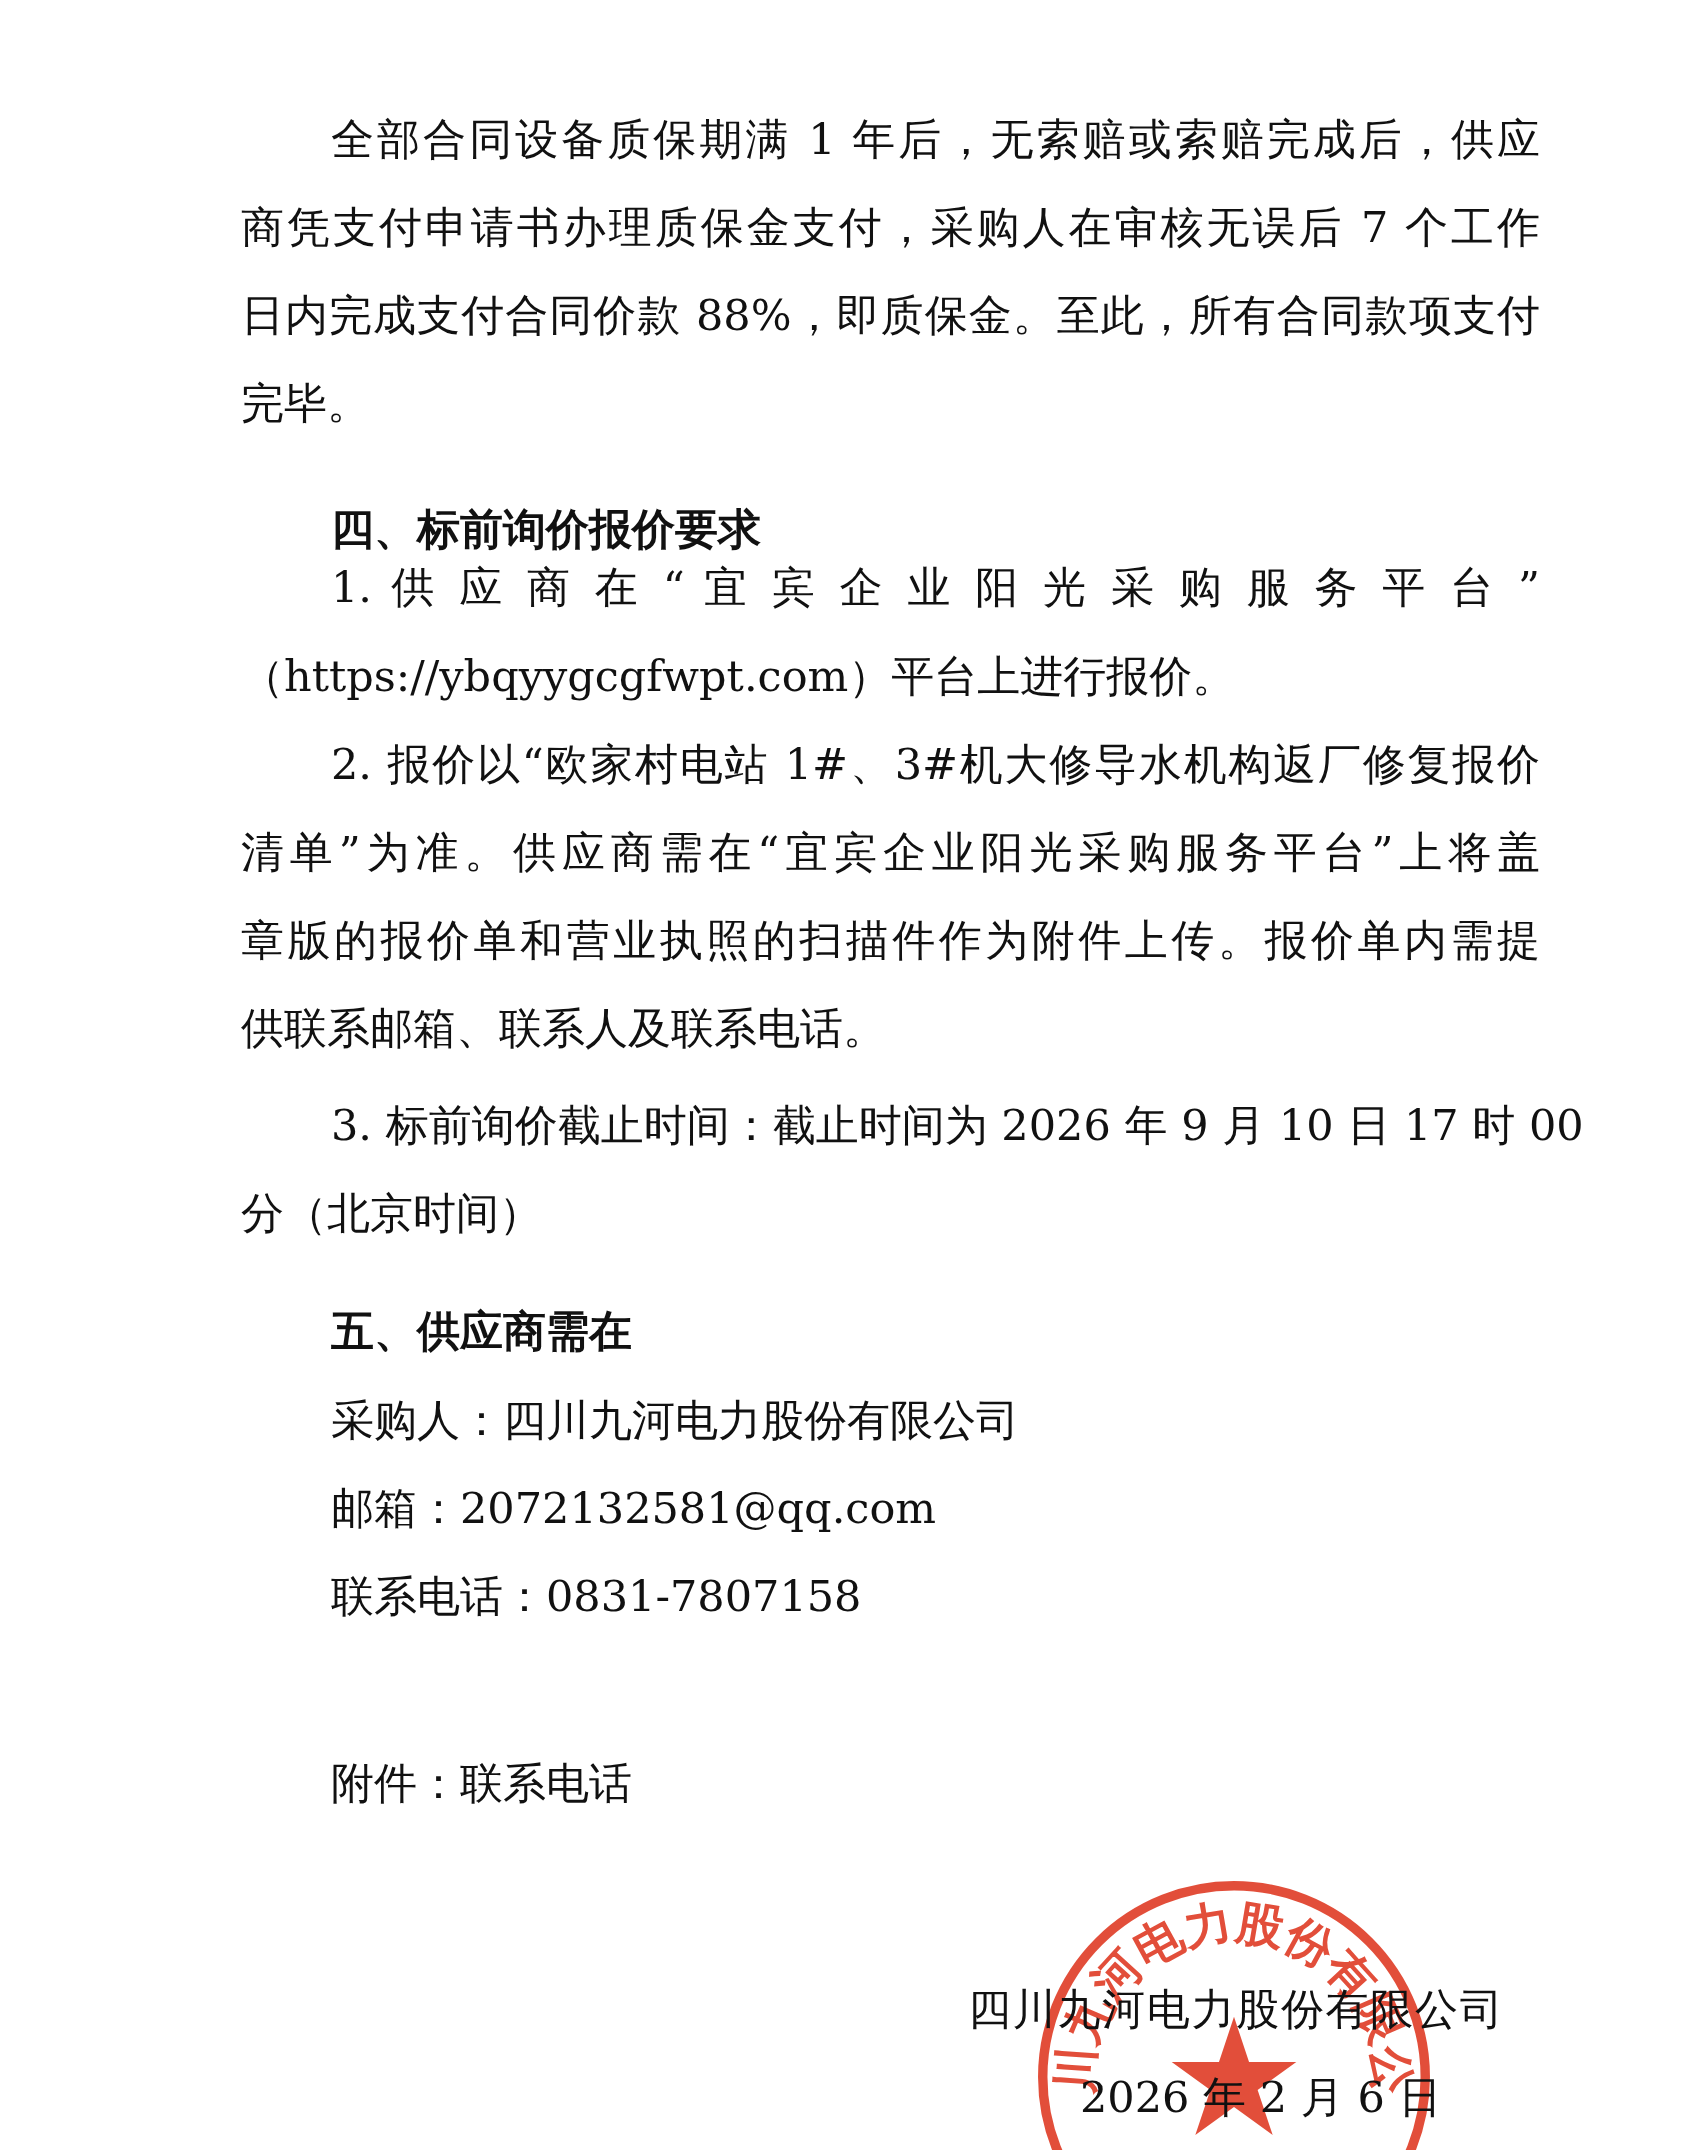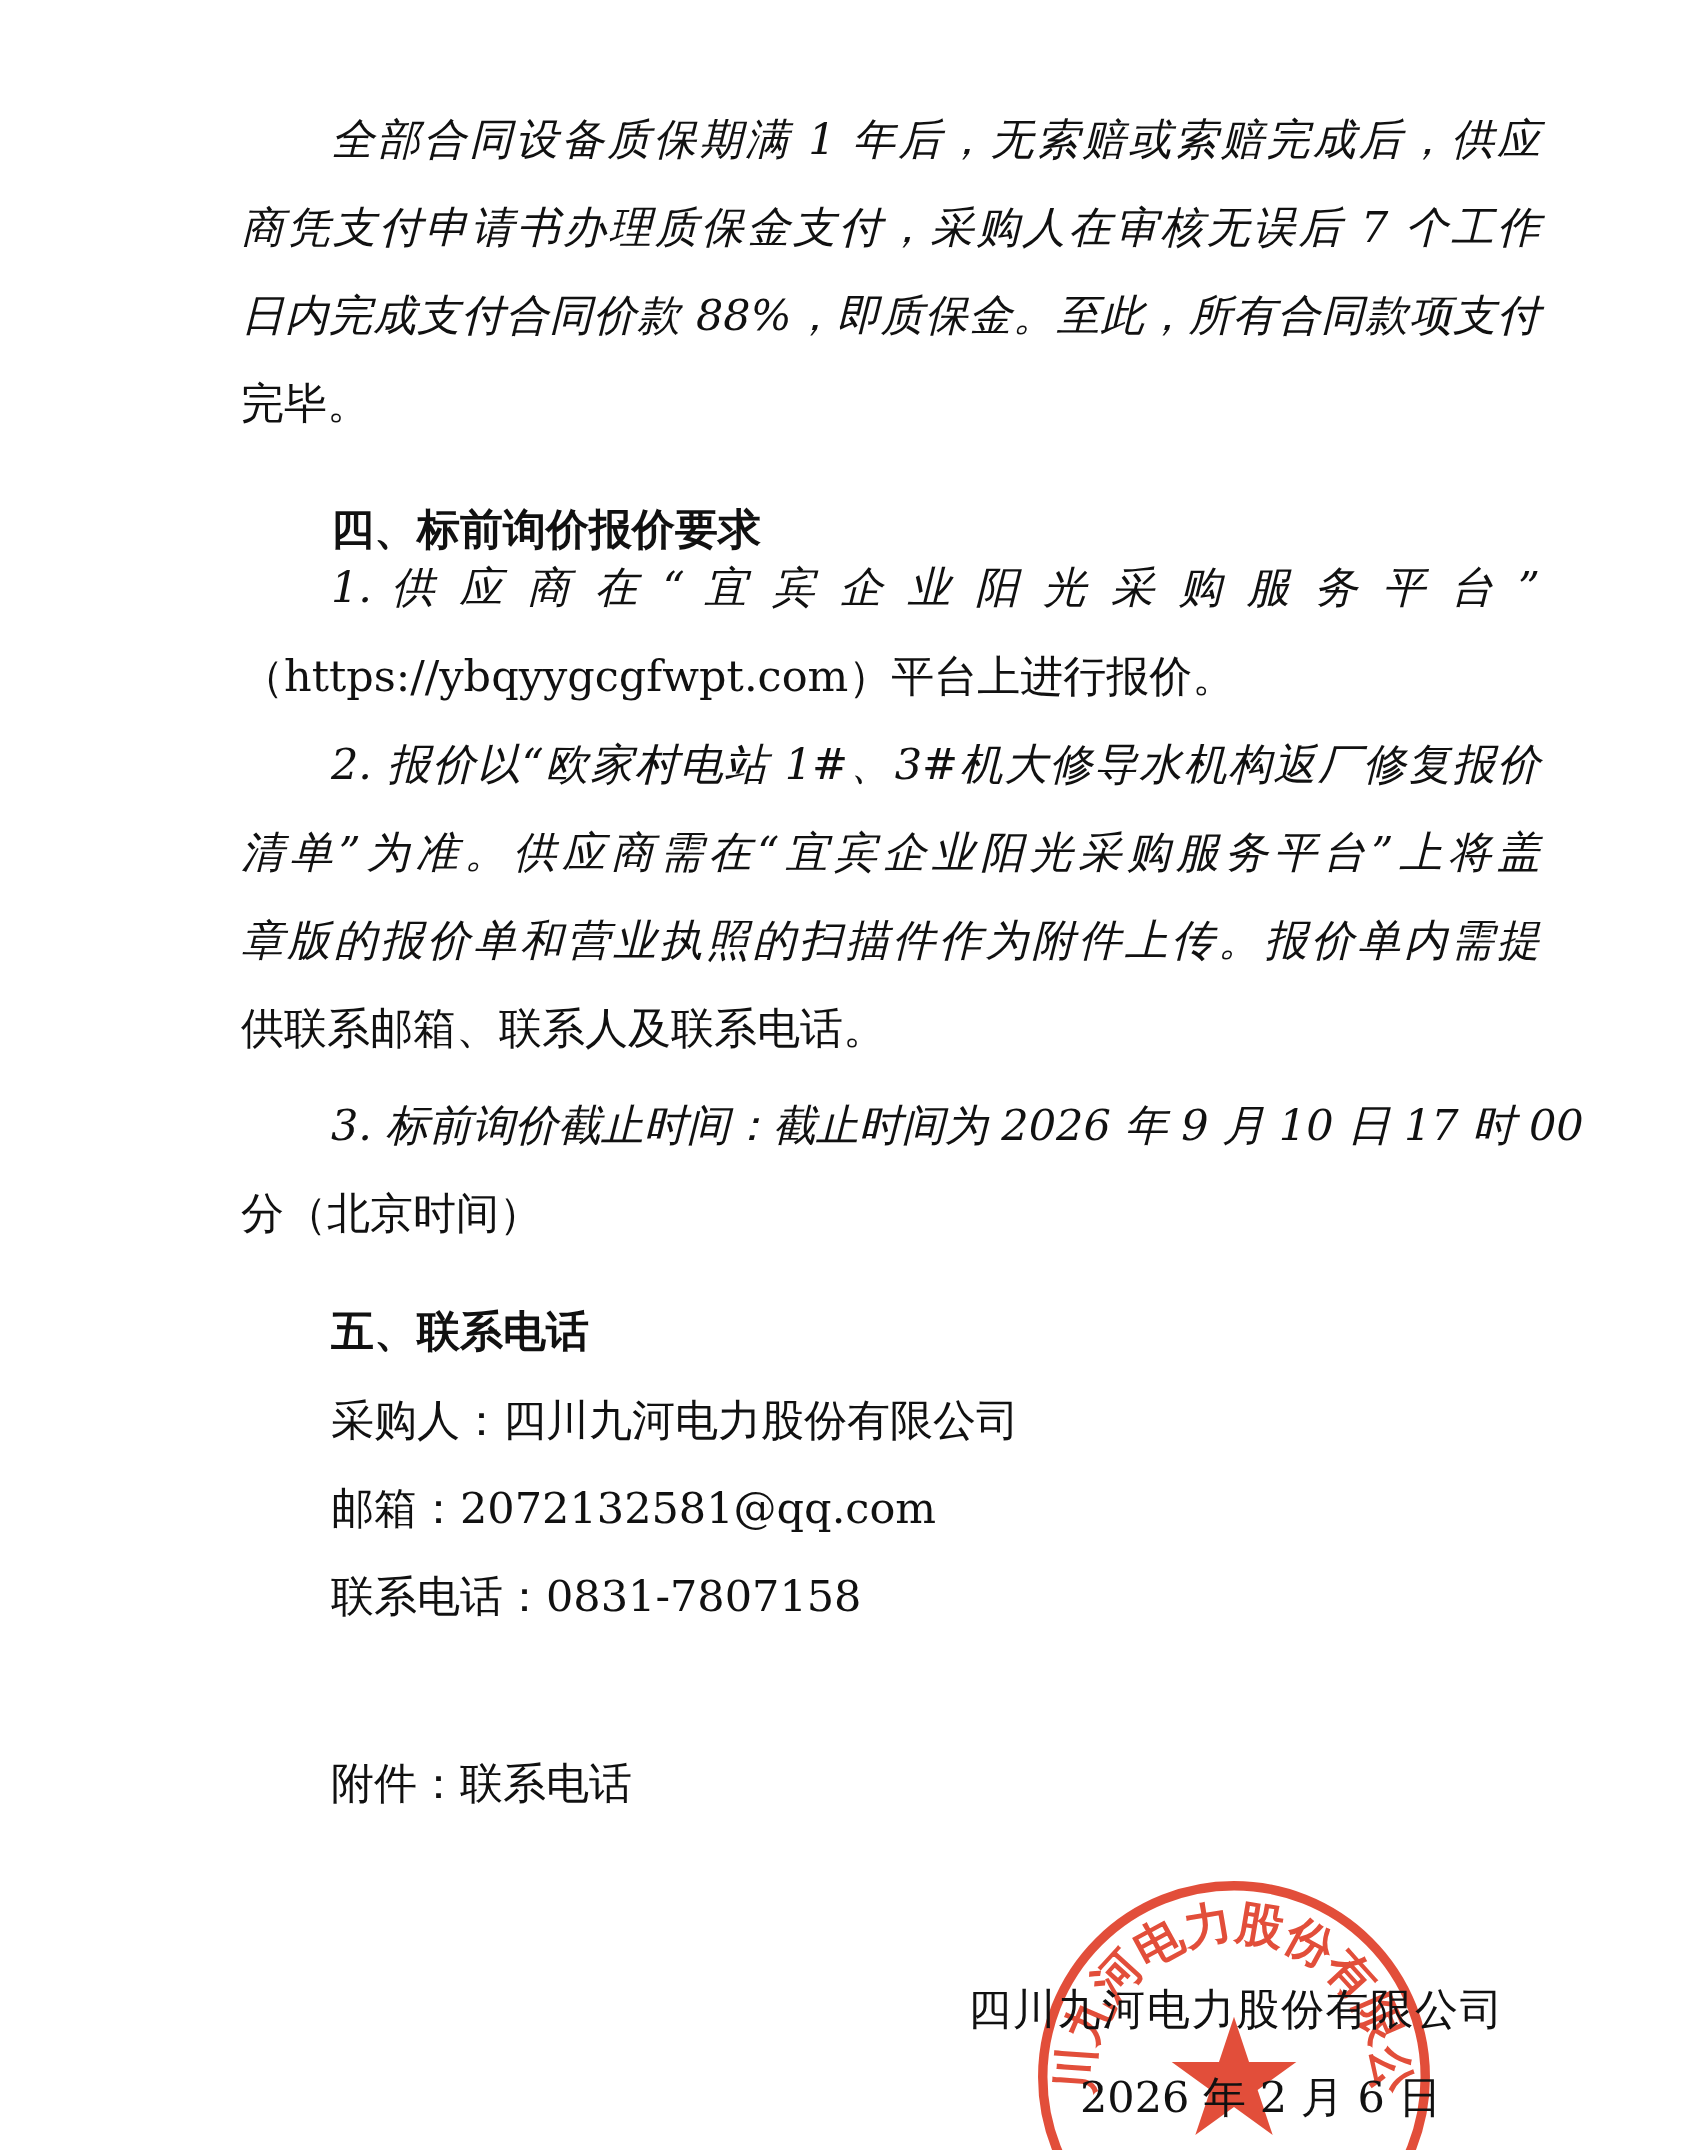--- a/index.html
+++ b/index.html
@@ -1,19 +1,19 @@
 <!DOCTYPE html>
 <html style="font-size:6.9px"><head>
 <meta charset="utf-8">
 <style>
   html, body { margin: 0; padding: 0; background: #ffffff; }
   body { width: 1709px; height: 2414px; position: relative; overflow: hidden;
          font-family: "DejaVu Serif", "Liberation Serif", serif; color: #111; }
   .line { position: absolute; font-size: 43px; line-height: 52px; white-space: nowrap; }
-  .justify { left: 241px; width: 1299px; text-align: justify; text-align-last: justify; font-style: italic; }
+  .justify { left: 241px; width: 1299px; text-align: justify; text-align-last: justify; }
   .indent { left: 331px; margin-top: 30px; }
   .left { left: 241px; }
   .heading { font-family: "DejaVu Sans", "Liberation Sans", sans-serif; font-weight: bold; }
   .sig { position: absolute; font-size: 43px; line-height: 52px; white-space: nowrap; z-index: 2; }
   .stamp { position: absolute; left: 1032px; top: 1875px; width: 404px; height: 404px; z-index: 1; opacity: 0.92; }
 </style>
 </head>
 <body>
 
 <div>
@@ -35,21 +35,21 @@
   <div class="line justify" style="top:826px;">清单”为准。供应商需在“宜宾企业阳光采购服务平台”上将盖</div>
   <div class="line justify" style="top:914px;">章版的报价单和营业执照的扫描件作为附件上传。报价单内需提</div>
   <div class="line left" style="top:1002px;">供联系邮箱、联系人及联系电话。</div>
 </div>
 
 <div>
   <div class="line justify" style="left:331px;width:1209px;top:1099px;">3. 标前询价截止时间：截止时间为 2026 年 9 月 10 日 17 时 00</div>
   <div class="line left" style="top:1187px;">分（北京时间）</div>
 </div>
 
-<div class="line indent heading" style="top:1275px;">五、联系电话</div>
+<div class="line indent heading" style="top:1275px;">五、供应商需在</div>
 <div class="line indent" style="top:1364px;">采购人：四川九河电力股份有限公司</div>
 <div class="line indent" style="top:1452px;">邮箱：2072132581@qq.com</div>
 <div class="line indent" style="top:1540px;">联系电话：0831-7807158</div>
 
 <div class="line indent" style="top:1727px;">附件：联系电话</div>
 
 <svg class="stamp" viewBox="0 0 940 940">
   <defs>
     <path id="arcTop" d="M 150 560 A 330 330 0 1 1 790 560"></path>
     <path id="arcBottom" d="M 230 740 A 340 340 0 0 0 720 740"></path>

